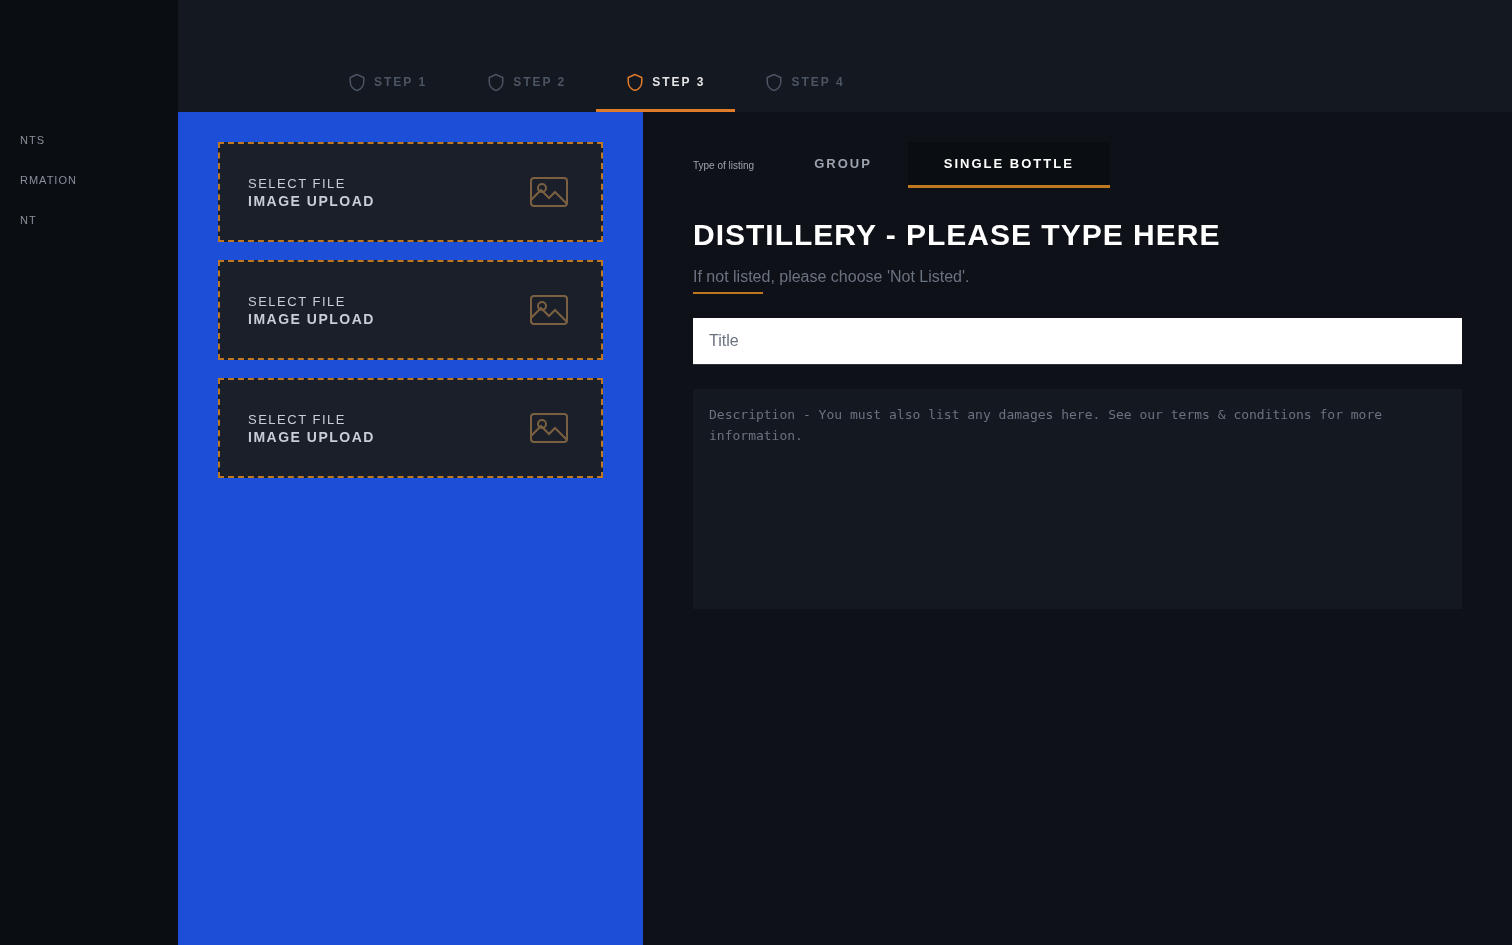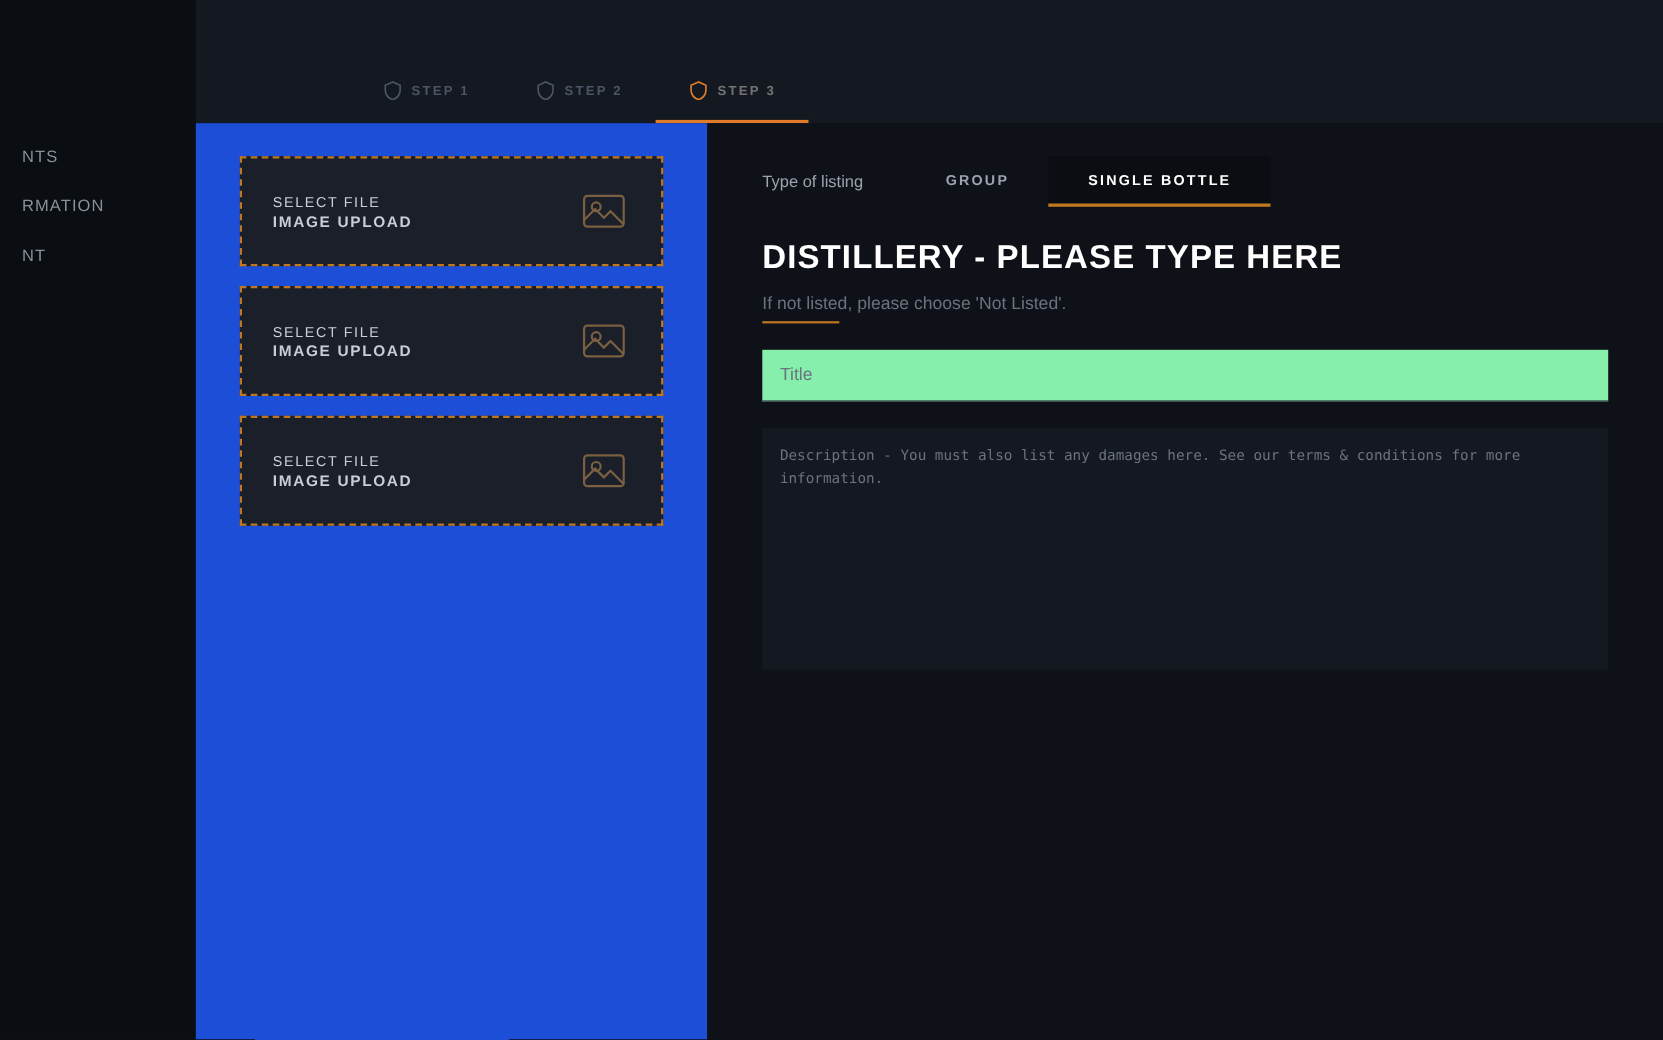--- a/index.html
+++ b/index.html
@@ -21,21 +21,21 @@
       background-color: #0a0d12;
       height: 945px;
       display: flex;
       flex-direction: column;
       padding-top: 120px;
       padding-left: 0;
     }
 
     .sidebar-item {
       color: #8a8f9a;
-      font-size: 15px;
+      font-size: 11px;
       letter-spacing: 1px;
       padding: 14px 20px;
       text-transform: uppercase;
     }
 
     
     .main {
       flex: 1;
       display: flex;
       flex-direction: column;
@@ -60,21 +60,21 @@
       color: #6b7280;
       font-size: 12px;
       letter-spacing: 2px;
       font-weight: 600;
       cursor: pointer;
       border-bottom: 3px solid transparent;
       text-transform: uppercase;
     }
 
     .step-item.active {
-      color: #737373;
+      color: #e5e5e5;
       border-bottom: 3px solid #e07b2a;
     }
 
     .step-item.inactive {
       color: #4b5563;
       border-bottom: 3px solid transparent;
     }
 
     .step-icon {
       width: 18px;
@@ -165,22 +165,22 @@
     
     .listing-type-row {
       display: flex;
       align-items: center;
       gap: 0;
       margin-bottom: 30px;
     }
 
     .listing-type-label {
       color: #9ca3af;
-      font-size: 15px;
-      margin-right: 39px;
+      font-size: 10px;
+      margin-right: 24px;
       white-space: nowrap;
     }
 
     .listing-type-btn {
       padding: 14px 36px;
       font-size: 13px;
       font-weight: 700;
       letter-spacing: 2px;
       text-transform: uppercase;
       cursor: pointer;
@@ -218,21 +218,21 @@
     .distillery-underline {
       width: 70px;
       height: 2px;
       background-color: #c07820;
       margin-bottom: 24px;
     }
 
     
     .title-input {
       width: 100%;
-      background-color: #86efac;
+      background-color: #ffffff;
       border: none;
       border-bottom: 1px solid #2d3340;
       color: #6b7280;
       font-size: 16px;
       padding: 14px 16px;
       margin-bottom: 24px;
       outline: none;
     }
 
     .title-input::placeholder {
@@ -280,20 +280,26 @@
         <path d="M12 2L3 6v6c0 5.25 3.75 10.15 9 11.25C17.25 22.15 21 17.25 21 12V6L12 2z"></path>
       </svg>
       <span>STEP 2</span>
     </div>
     <div class="step-item active">
       <svg class="step-icon" viewBox="0 0 24 24" fill="none" stroke="#e07b2a" stroke-width="2">
         <path d="M12 2L3 6v6c0 5.25 3.75 10.15 9 11.25C17.25 22.15 21 17.25 21 12V6L12 2z"></path>
       </svg>
       <span>STEP 3</span>
     </div>
+    <div class="step-item inactive">
+      <svg class="step-icon" viewBox="0 0 24 24" fill="none" stroke="#4b5563" stroke-width="2">
+        <path d="M12 2L3 6v6c0 5.25 3.75 10.15 9 11.25C17.25 22.15 21 17.25 21 12V6L12 2z"></path>
+      </svg>
+      <span>STEP 4</span>
+    </div>
   </div>
 
   <div class="content-area">
 
     <div class="left-panel">
 
       <div class="upload-box">
         <div class="upload-text-group">
           <span class="upload-label">SELECT FILE</span>
           <span class="upload-title">IMAGE UPLOAD</span>

